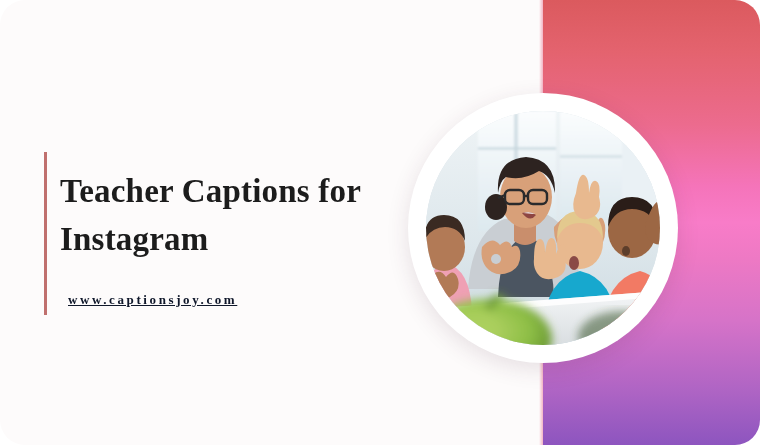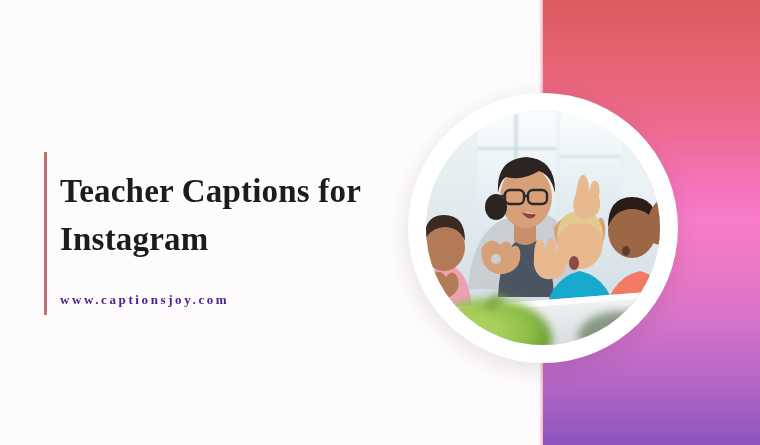--- a/index.html
+++ b/index.html
@@ -8,20 +8,21 @@
     background: #ffffff;
   }
 
   #banner {
     position: relative;
     width: 760px;
     height: 445px;
     overflow: hidden;
     background: #FDFBFB;
     font-family: "Liberation Serif", serif;
+    border-radius: 25px;
   }
 
   
   .gradient-panel {
     position: absolute;
     top: 0;
     right: 0;
     width: 217px;
     height: 445px;
     background: linear-gradient(
@@ -93,26 +94,27 @@
     margin: 0;
     font-family: "Liberation Serif", serif;
     font-weight: bold;
     font-size: 33px;
     line-height: 1.45;
     letter-spacing: 0.2px;
     color: #1C1C1C;
   }
 
   .site-url {
-    margin: 28px 0 0 0;
+    margin: 28px 0 0 8px;
     font-family: "Liberation Serif", serif;
     font-weight: bold;
     font-size: 13px;
     letter-spacing: 2.6px;
-    color: #4c1d95;
+    color: #0f172a;
+    text-decoration: underline;
   }
 </style>
 </head>
 <body>
 
 <div id="banner">
 
   <div class="gradient-feather"></div>
   <div class="gradient-panel"></div>
 

